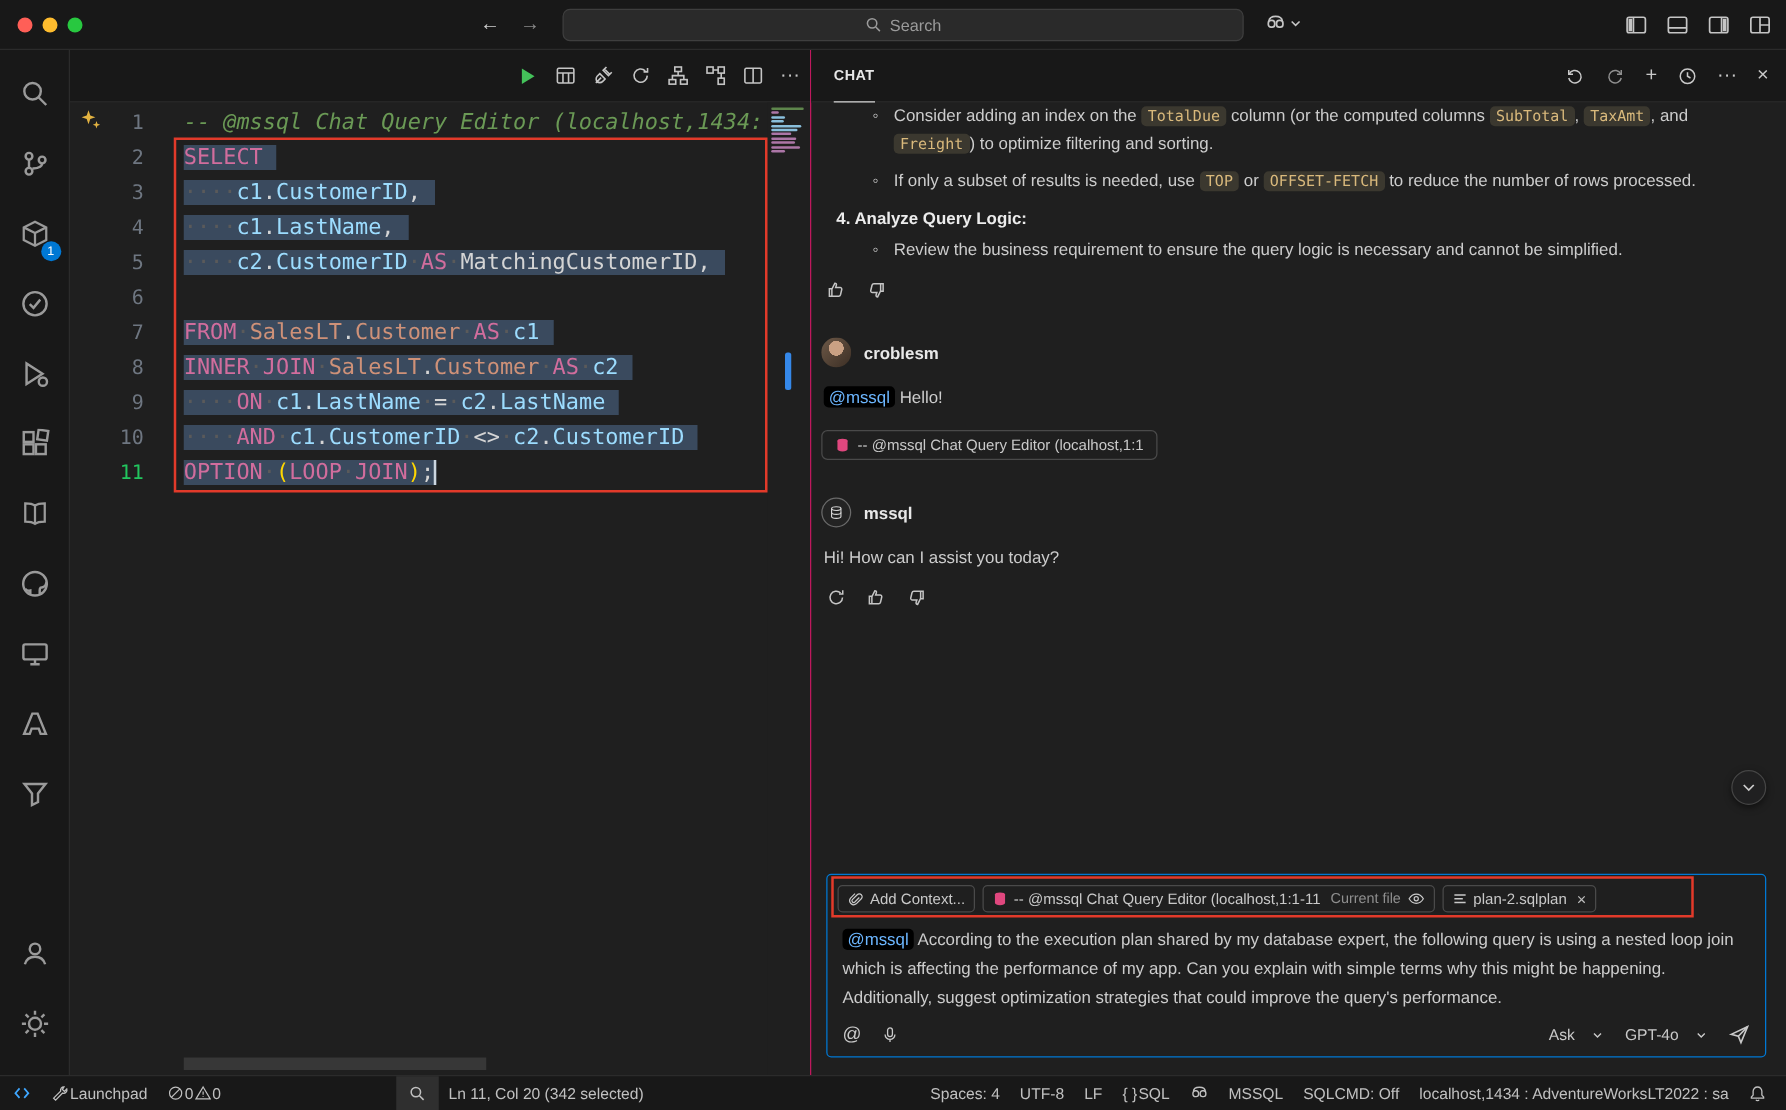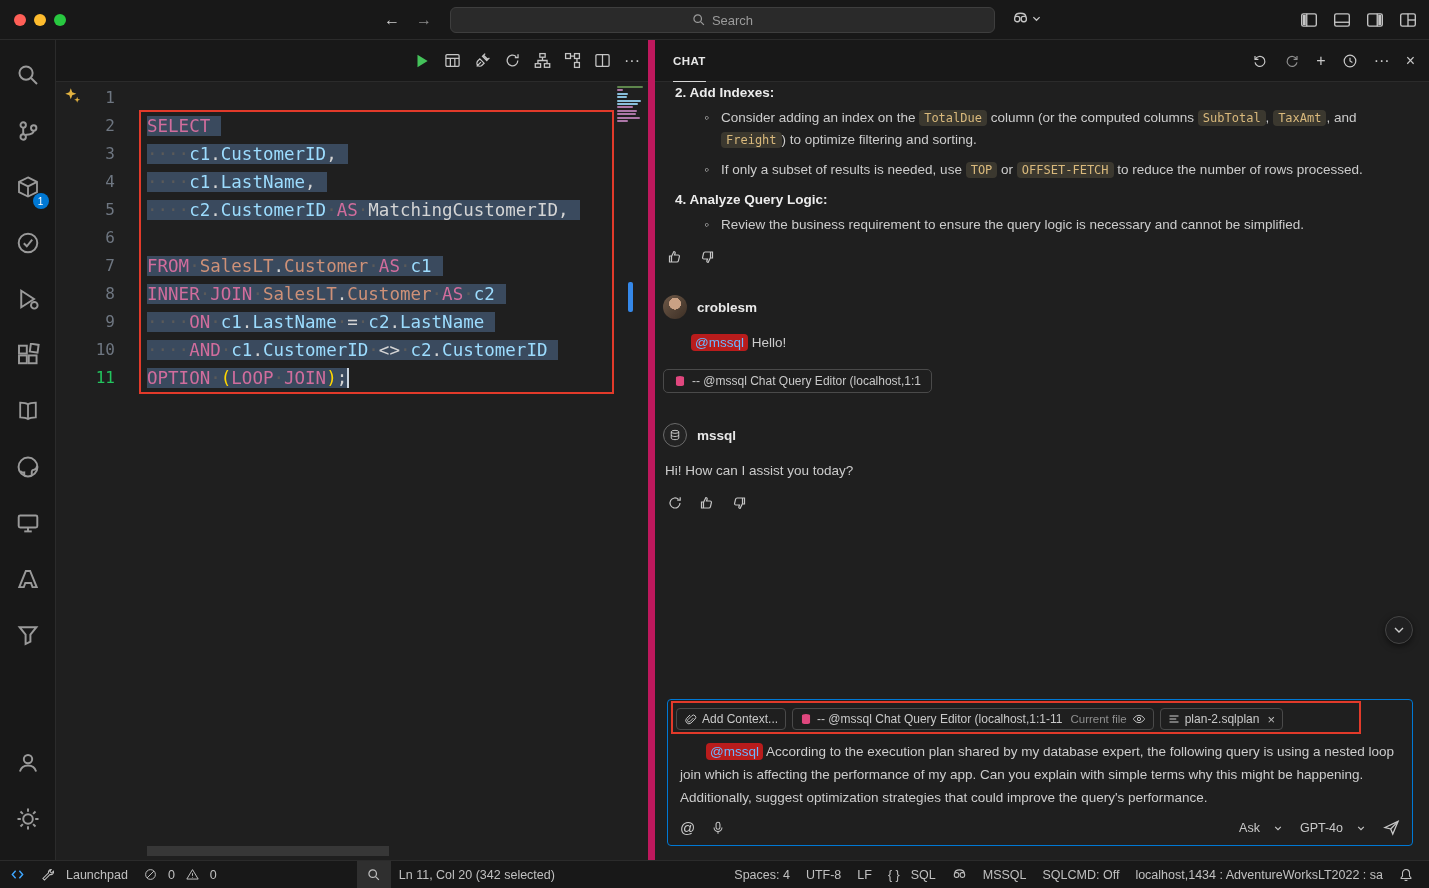--- a/index.html
+++ b/index.html
@@ -46,33 +46,33 @@
   .tk-ws{color:#5a5a5a;}
   .caret{display:inline-block;width:2px;height:20px;background:#ccd6e0;vertical-align:text-bottom;}
   .sparkle{position:absolute;left:8px;top:5px;}
   .minimap{position:absolute;top:0;right:0;width:34px;height:100%;background:#1f1f1f;}
   .mm-line{position:absolute;left:3px;height:2px;border-radius:1px;opacity:.85;}
   .overview-bar{position:absolute;right:15px;top:200px;width:5px;height:30px;background:#3794ff;border-radius:2px;opacity:.9;z-index:3;}
   .hscroll{position:absolute;left:91px;bottom:4px;width:242px;height:10px;background:#4b4b4b;opacity:.55;}
   .anno{border:2px solid var(--red);position:absolute;pointer-events:none;z-index:6;}
   .anno-editor{left:83px;top:70px;width:475px;height:284px;}
   
-  .chat-panel{flex:1;display:flex;flex-direction:column;background:#1f1f1f;border-left:7px solid #be185d;position:relative;}
+  .chat-panel{flex:1;display:flex;flex-direction:column;background:#1f1f1f;border-left:1px solid #be185d;position:relative;}
   .panel-header{height:42px;background:#181818;border-bottom:1px solid #2b2b2b;display:flex;align-items:stretch;padding-left:18px;}
   .panel-title{display:flex;align-items:center;font-size:11.5px;font-weight:bold;letter-spacing:.4px;color:#e7e7e7;border-bottom:1px solid #d7d7d7;margin-bottom:-1px;}
   .panel-actions{margin-left:auto;display:flex;align-items:center;gap:16px;padding-right:14px;color:#c9c9c9;font-size:16px;}
   .pa-text{line-height:1;}
   .chat-scroll{flex:1;overflow:hidden;padding:0 18px 0 8px;font-size:13.5px;line-height:21px;color:#cccccc;}
   .assistant-response{margin-top:-8px;}
   .list-item{margin:8px 0 8px 12px;}
   .list-head{color:#ececec;font-weight:bold;}
   .bullet{position:relative;padding-left:46px;margin:4px 0;}
   .bullet::before{content:"◦";position:absolute;left:29px;top:0;color:#cfcfcf;}
   .seg-code{font-family:"DejaVu Sans Mono",monospace;font-size:12px;background:#3b382f;color:var(--chiptext);padding:1px 5px;border-radius:4px;}
-  .seg-mention{background:#b91c1c;color:var(--mention);padding:1px 4px;border-radius:4px;margin-left:26px;}
+  .seg-mention{background:#000000;color:var(--mention);padding:1px 4px;border-radius:4px;}
   .feedback,.actions{display:flex;gap:16px;margin:14px 0 0 4px;color:#c5c5c5;}
   .msg{margin-top:30px;}
   .msg-head{display:flex;align-items:center;gap:10px;}
   .avatar{width:24px;height:24px;border-radius:50%;flex:none;}
   .avatar.user{background:radial-gradient(circle at 50% 36%,#caa184 30%,rgba(0,0,0,0) 31%),linear-gradient(135deg,#6d5847,#3c2f25);}
   .avatar.bot{background:#232323;border:1px solid #6a6a6a;display:flex;align-items:center;justify-content:center;}
   .msg-name{font-weight:bold;color:#e8e8e8;}
   .msg-body{margin:13px 0 0 2px;}
   .attachment-pill{display:inline-flex;align-items:center;gap:6px;border:1px solid #4a4a4a;border-radius:5px;height:24px;padding:0 10px;font-size:12px;color:#c9c9c9;margin-top:16px;}
   .scroll-down{position:absolute;right:16px;bottom:216px;width:28px;height:28px;border-radius:50%;background:#202021;border:1px solid #454545;display:flex;align-items:center;justify-content:center;color:#ccc;box-shadow:0 2px 6px rgba(0,0,0,.5);z-index:4;}
@@ -83,21 +83,21 @@
   .chip .suffix{color:#8f8f8f;margin-left:3px;font-size:11.5px;}
   .chip .x{margin-left:3px;font-size:13px;color:#bdbdbd;}
   .anno-ctx{left:3px;top:1px;width:690px;height:33px;}
   .input-text{padding:6px 12px;font-size:13.5px;line-height:23px;color:#cccccc;}
   .input-ctrl{display:flex;align-items:center;gap:16px;padding:4px 12px 9px;color:#c9c9c9;font-size:12.5px;}
   .at-glyph{font-size:15px;color:#c9c9c9;}
   .ctrl-right{margin-left:auto;display:flex;gap:18px;align-items:center;}
   .dropdown{display:flex;align-items:center;gap:14px;cursor:default;}
   
   .statusbar{height:28px;background:#181818;border-top:1px solid #2b2b2b;display:flex;align-items:center;font-size:12.5px;color:#c0c0c0;padding-right:8px;}
-  .sb-item{display:flex;align-items:center;gap:11px;padding:0 8px;height:100%;white-space:nowrap;}
+  .sb-item{display:flex;align-items:center;gap:1px;padding:0 8px;height:100%;white-space:nowrap;}
   .sb-remote{color:#3fa7ff;padding:0 8px 0 10px;}
   .sb-gap{width:132px;}
   .sb-zoom{background:#2f2f2f;padding:0 10px;}
 </style>
 </head>
 <body>
 
 <div class="titlebar">
   <div class="traffic">
     <div class="tl r"></div>
@@ -304,21 +304,21 @@
       </div>
     </div>
     <div class="editor-body">
       <div class="sparkle">
         <svg width="17" height="17" viewBox="0 0 20 20">
             <path d="M8 1.5l1.7 4.8L14.5 8l-4.8 1.7L8 14.5 6.3 9.7 1.5 8l4.8-1.7z" fill="#e3b341"></path>
             <path d="M15.5 11.5l.9 2.6 2.6.9-2.6.9-.9 2.6-.9-2.6-2.6-.9 2.6-.9z" fill="#e3b341"></path>
           </svg>
       </div>
       <div class="code-area">
-          <div class="code-line"><span class="line-num">1</span></div>
+          <div class="code-line"><span class="line-num">1</span><span class="line-content"><span class=""><span class="tk-comment">-- @mssql Chat Query Editor (localhost,1434:</span></span></span></div>
           <div class="code-line"><span class="line-num">2</span><span class="line-content"><span class="sel eol"><span class="tk-kw">SELECT</span></span></span></div>
           <div class="code-line"><span class="line-num">3</span><span class="line-content"><span class="sel eol"><span class="tk-ws">····</span><span class="tk-var">c1</span><span class="tk-fg">.</span><span class="tk-var">CustomerID</span><span class="tk-fg">,</span></span></span></div>
           <div class="code-line"><span class="line-num">4</span><span class="line-content"><span class="sel eol"><span class="tk-ws">····</span><span class="tk-var">c1</span><span class="tk-fg">.</span><span class="tk-var">LastName</span><span class="tk-fg">,</span></span></span></div>
           <div class="code-line"><span class="line-num">5</span><span class="line-content"><span class="sel eol"><span class="tk-ws">····</span><span class="tk-var">c2</span><span class="tk-fg">.</span><span class="tk-var">CustomerID</span><span class="tk-ws">·</span><span class="tk-kw">AS</span><span class="tk-ws">·</span><span class="tk-fg">MatchingCustomerID</span><span class="tk-fg">,</span></span></span></div>
           <div class="code-line"><span class="line-num">6</span></div>
           <div class="code-line"><span class="line-num">7</span><span class="line-content"><span class="sel eol"><span class="tk-kw">FROM</span><span class="tk-ws">·</span><span class="tk-table">SalesLT</span><span class="tk-fg">.</span><span class="tk-table">Customer</span><span class="tk-ws">·</span><span class="tk-kw">AS</span><span class="tk-ws">·</span><span class="tk-var">c1</span></span></span></div>
           <div class="code-line"><span class="line-num">8</span><span class="line-content"><span class="sel eol"><span class="tk-kw">INNER</span><span class="tk-ws">·</span><span class="tk-kw">JOIN</span><span class="tk-ws">·</span><span class="tk-table">SalesLT</span><span class="tk-fg">.</span><span class="tk-table">Customer</span><span class="tk-ws">·</span><span class="tk-kw">AS</span><span class="tk-ws">·</span><span class="tk-var">c2</span></span></span></div>
           <div class="code-line"><span class="line-num">9</span><span class="line-content"><span class="sel eol"><span class="tk-ws">····</span><span class="tk-kw">ON</span><span class="tk-ws">·</span><span class="tk-var">c1</span><span class="tk-fg">.</span><span class="tk-var">LastName</span><span class="tk-ws">·</span><span class="tk-op">=</span><span class="tk-ws">·</span><span class="tk-var">c2</span><span class="tk-fg">.</span><span class="tk-var">LastName</span></span></span></div>
           <div class="code-line"><span class="line-num">10</span><span class="line-content"><span class="sel eol"><span class="tk-ws">····</span><span class="tk-kw">AND</span><span class="tk-ws">·</span><span class="tk-var">c1</span><span class="tk-fg">.</span><span class="tk-var">CustomerID</span><span class="tk-ws">·</span><span class="tk-op">&lt;&gt;</span><span class="tk-ws">·</span><span class="tk-var">c2</span><span class="tk-fg">.</span><span class="tk-var">CustomerID</span></span></span></div>
           <div class="code-line"><span class="line-num active">11</span><span class="line-content"><span class="sel"><span class="tk-kw">OPTION</span><span class="tk-ws">·</span><span class="tk-paren">(</span><span class="tk-kw">LOOP</span><span class="tk-ws">·</span><span class="tk-kw">JOIN</span><span class="tk-paren">)</span><span class="tk-fg">;</span><span class="caret"></span></span></span></div>
@@ -367,21 +367,20 @@
         </span>
         <span class="pa-text">···</span>
         <span class="pa-text">×</span>
       </div>
     </div>
 
     <div class="chat-scroll">
       <div class="assistant-response">
         <div>
             <div class="list-item">
-              <div class="list-head">2. Add Indexes:</div>
               <div class="bullet"><span>Consider adding an index on the </span><span class="seg-code">TotalDue</span><span> column (or the computed columns </span><span class="seg-code">SubTotal</span><span>, </span><span class="seg-code">TaxAmt</span><span>, and </span><span class="seg-code">Freight</span><span>) to optimize filtering and sorting.</span></div>
             </div>
             <div class="list-item">
               <div class="bullet"><span>If only a subset of results is needed, use </span><span class="seg-code">TOP</span><span> or </span><span class="seg-code">OFFSET-FETCH</span><span> to reduce the number of rows processed.</span></div>
             </div>
             <div class="list-item">
               <div class="list-head">4. Analyze Query Logic:</div>
               <div class="bullet"><span>Review the business requirement to ensure the query logic is necessary and cannot be simplified.</span></div>
             </div>
           </div>

